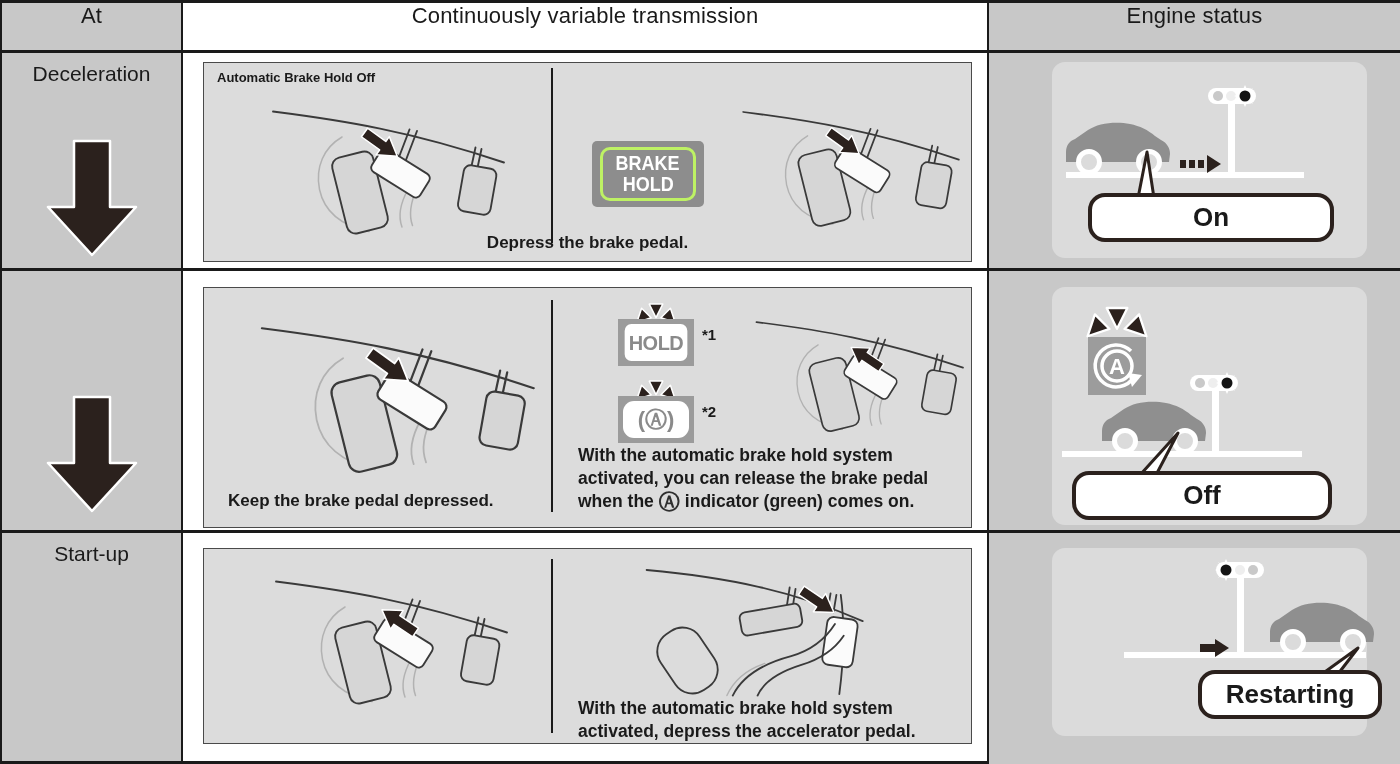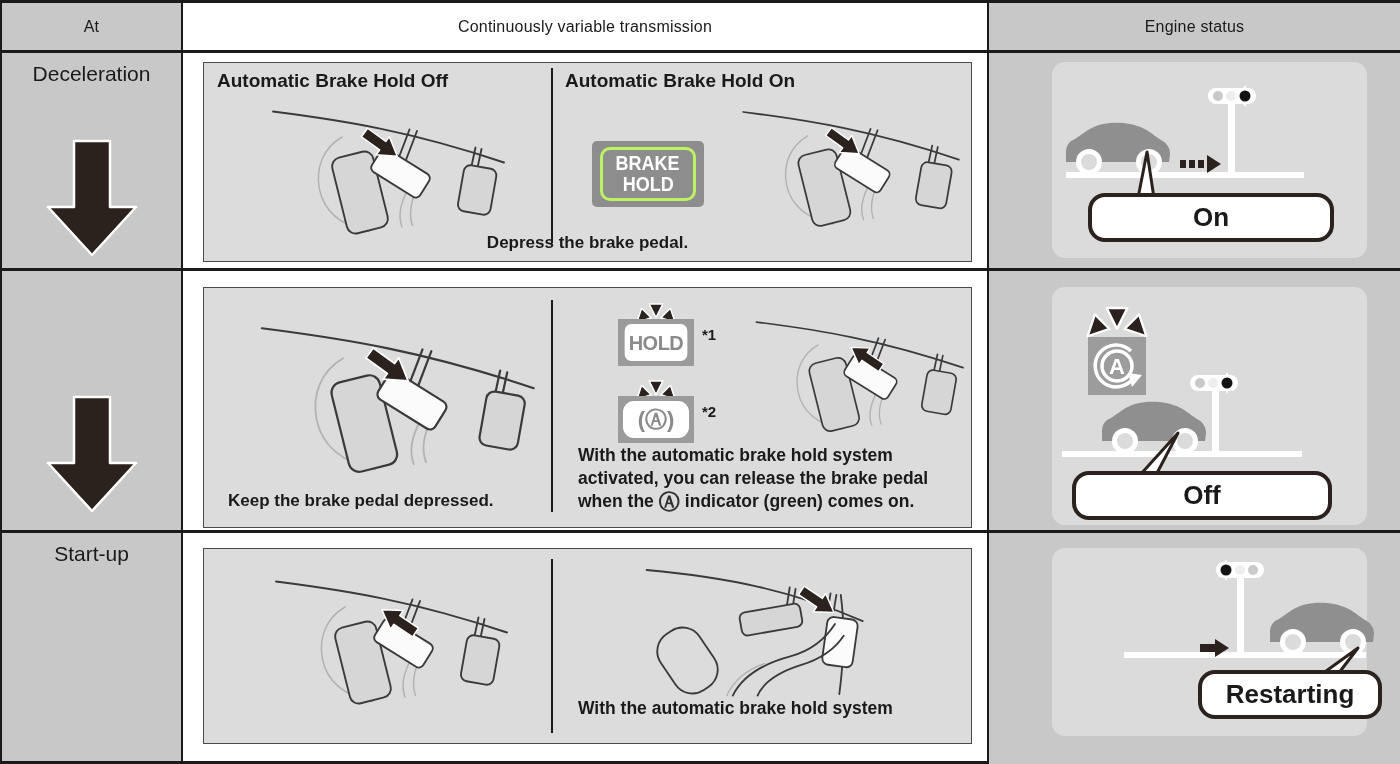--- a/index.html
+++ b/index.html
@@ -13,31 +13,31 @@
     display:grid;
     grid-template-columns:181px 806px 411px;
     grid-template-rows:50px 218px 262px 231px;
   }
   .cell{ position:relative; }
   .bR{ border-right:2px solid #1a1a1a; }
   .bB{ border-bottom:3px solid #1a1a1a; }
   .gray{ background:#c8c8c8; }
   .white{ background:#ffffff; }
 
-  .head{ display:flex; align-items:center; justify-content:center;
-         font-size:16px; letter-spacing:.2px; }
+  .head{ display:flex; align-items:flex-start; justify-content:center;
+         font-size:22px; letter-spacing:.2px; }
 
   .stage{ text-align:center; padding-top:9px; font-size:21px; }
   .down-arrow{ position:absolute; left:50%; transform:translateX(-50%); }
 
   
   .panel{ position:absolute; left:20px; width:769px; background:#dcdcdc;
           border:1px solid #4a4a4a; }
   .panel .divider{ position:absolute; left:347px; width:2px; background:#1a1a1a; }
-  .heading{ position:absolute; font-weight:bold; font-size:19px; }
+  .heading{ position:absolute; font-weight:bold; font-size:13px; }
   .caption{ position:absolute; font-weight:bold; font-size:17px; }
   .caption.center{ left:0; right:0; text-align:center; }
   .cap-lines{ position:absolute; font-weight:bold; font-size:17.5px; line-height:23px; }
   .cap-lines .l3{ display:flex; align-items:center; gap:5px; }
   .a-inline{ font-size:21px; font-weight:bold; color:#2f2f2f; line-height:1; }
 
   
   .bh-badge{ position:absolute; width:112px; height:66px; background:#8d8d8d;
              border-radius:5px; display:flex; align-items:center; justify-content:center; }
   .bh-frame{ width:96px; height:54px; border:3px solid #bef264; border-radius:10px;
@@ -136,21 +136,20 @@
     <div class="stage">Deceleration</div>
     <svg class="down-arrow" style="top:86px" width="92" height="118" viewBox="0 0 92 118">
       <polygon points="28,2 64,2 64,68 90,68 46,116 2,68 28,68" fill="#2b211d" stroke="#fff" stroke-width="2.5" stroke-linejoin="round"></polygon>
     </svg>
   </div>
 
   <div class="cell white bR bB">
     <div class="panel" style="top:9px; height:200px;">
       <div class="divider" style="top:5px; height:175px;"></div>
       <div class="heading" style="left:13px; top:7px;">Automatic Brake Hold Off</div>
-      <div class="heading" style="left:361px; top:7px;">Automatic Brake Hold On</div>
 
       <svg style="position:absolute; left:37px; top:26px;" width="280" height="150" viewBox="0 0 340 200">
         <use href="#pedal-base"></use>
         <g transform="translate(148,58) rotate(36)">
             <use href="#arrow-shape" class="arr"></use>
           </g>
       </svg>
 
       <div class="bh-badge" style="left:388px; top:78px;">
         <div class="bh-frame">
@@ -309,20 +308,21 @@
         <path class="ln" d="M298,100 C284,122 266,136 238,144 C200,154 172,170 158,198"></path>
         <path class="ln" d="M310,116 C298,134 278,148 252,156 C220,166 200,180 192,198"></path>
         <path class="ghost" d="M150,198 C160,176 178,162 202,154"></path>
         <g transform="translate(252,54) rotate(34)">
             <use href="#arrow-shape" class="arr"></use>
           </g>
       </svg>
 
       <div class="cap-lines" style="left:374px; top:148px;">
         <div>With the automatic brake hold system</div>
+        <div>activated, depress the accelerator pedal.</div>
       </div>
     </div>
   </div>
 
   <div class="cell gray">
     <div class="engine-panel" style="top:15px; height:188px;padding-left:48px;">
       <svg width="315" height="188" viewBox="0 0 315 188">
         <rect class="roadp" x="24" y="104" width="242" height="6"></rect>
         <rect class="polep" x="137" y="30" width="7" height="74"></rect>
         <rect class="barp" x="116" y="14" width="48" height="16" rx="8"></rect>

